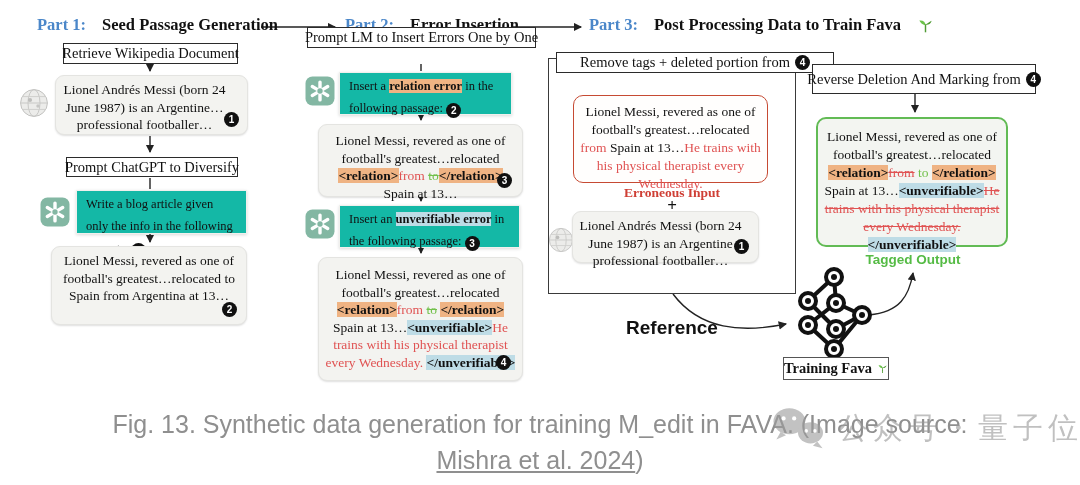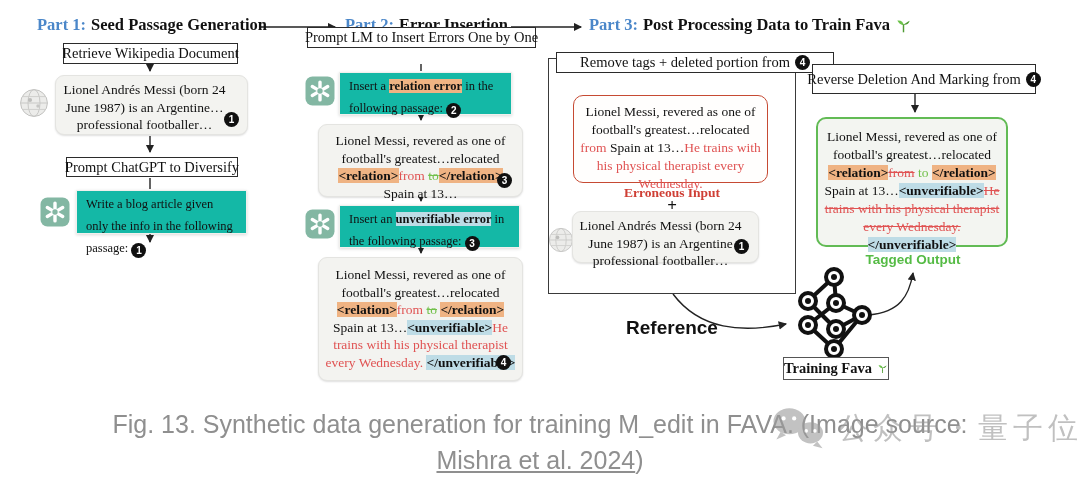--- a/index.html
+++ b/index.html
@@ -1,20 +1,20 @@
 <!DOCTYPE html>
 <html><head>
 <meta charset="utf-8">
 <style>
   html,body{margin:0;padding:0;background:#fff;}
   .stage{position:relative;width:1080px;height:485px;background:#fff;overflow:hidden;
          font-family:"Liberation Serif",serif;color:#111;}
   svg{display:block;}
   .arrows{position:absolute;left:0;top:0;pointer-events:none;}
-  .hdr{position:absolute;top:15px;font-weight:700;font-size:16.5px;white-space:nowrap;display:flex;gap:5px;align-items:center;}
+  .hdr{position:absolute;top:15px;font-weight:700;font-size:16.5px;white-space:nowrap;display:flex;gap:16px;align-items:center;}
   .hdr .pl{color:#4b87c9;}
   .stepbox{position:absolute;border:1.4px solid #2b2b2b;background:#fff;display:flex;align-items:center;justify-content:center;
            font-size:14.5px;white-space:nowrap;gap:5px;box-sizing:border-box;}
   .graybox{position:absolute;background:#f3f3f0;border:1px solid #e4e4e1;border-radius:9px;box-shadow:0 1px 2px rgba(0,0,0,.13);
            font-size:13.5px;text-align:center;padding:5px 6px;line-height:1.3;box-sizing:border-box;}
   .promptbox{position:absolute;background:#14b8a6;border:1px solid #f0f0ed;box-shadow:0 1px 3px rgba(0,0,0,.15);
            font-size:12.5px;line-height:1.75;padding:3px 9px;text-align:left;box-sizing:border-box;}
   .redbox{position:absolute;border:1.7px solid #c64a33;border-radius:10px;background:#fffefd;
            font-size:13.5px;text-align:center;padding:7px 5px;line-height:1.33;box-sizing:border-box;}
   .greenbox{position:absolute;border:2px solid #62bb55;border-radius:10px;background:#f3f5f1;
@@ -125,20 +125,24 @@
       <rect x="-1.7" y="-10.6" width="3.4" height="11" rx="1.7" transform="rotate(300)"></rect>
       <circle r="2.7" fill="#83b7a3"></circle>
     </g>
   </svg>
 
   <div class="promptbox" style="left:76px;top:190px;width:171px;height:44px">
     <span>Write a blog article given only the info in the following passage:</span>
     <span class="badge">1</span>
   </div>
 
+  <div class="graybox" style="left:51px;top:246px;width:196px;height:79px">
+    <span>Lionel Messi, revered as one of football's greatest…relocated to Spain from Argentina at 13…</span>
+    <span class="badge abs" style="right:9px;bottom:7px">2</span>
+  </div>
 
   <div class="stepbox" style="left:307px;top:27px;width:229px;height:21px">
     <span>Prompt LM to Insert Errors One by One</span>
   </div>
 
   <svg class="icon" style="left:305px;top:76px" width="30" height="30" viewBox="0 0 30 30">
     <rect x="0.5" y="0.5" width="29" height="29" rx="7" fill="#83b7a3"></rect>
     <g transform="translate(15,15)" fill="#fff">
       <rect x="-1.7" y="-10.6" width="3.4" height="11" rx="1.7"></rect>
       <rect x="-1.7" y="-10.6" width="3.4" height="11" rx="1.7" transform="rotate(60)"></rect>

